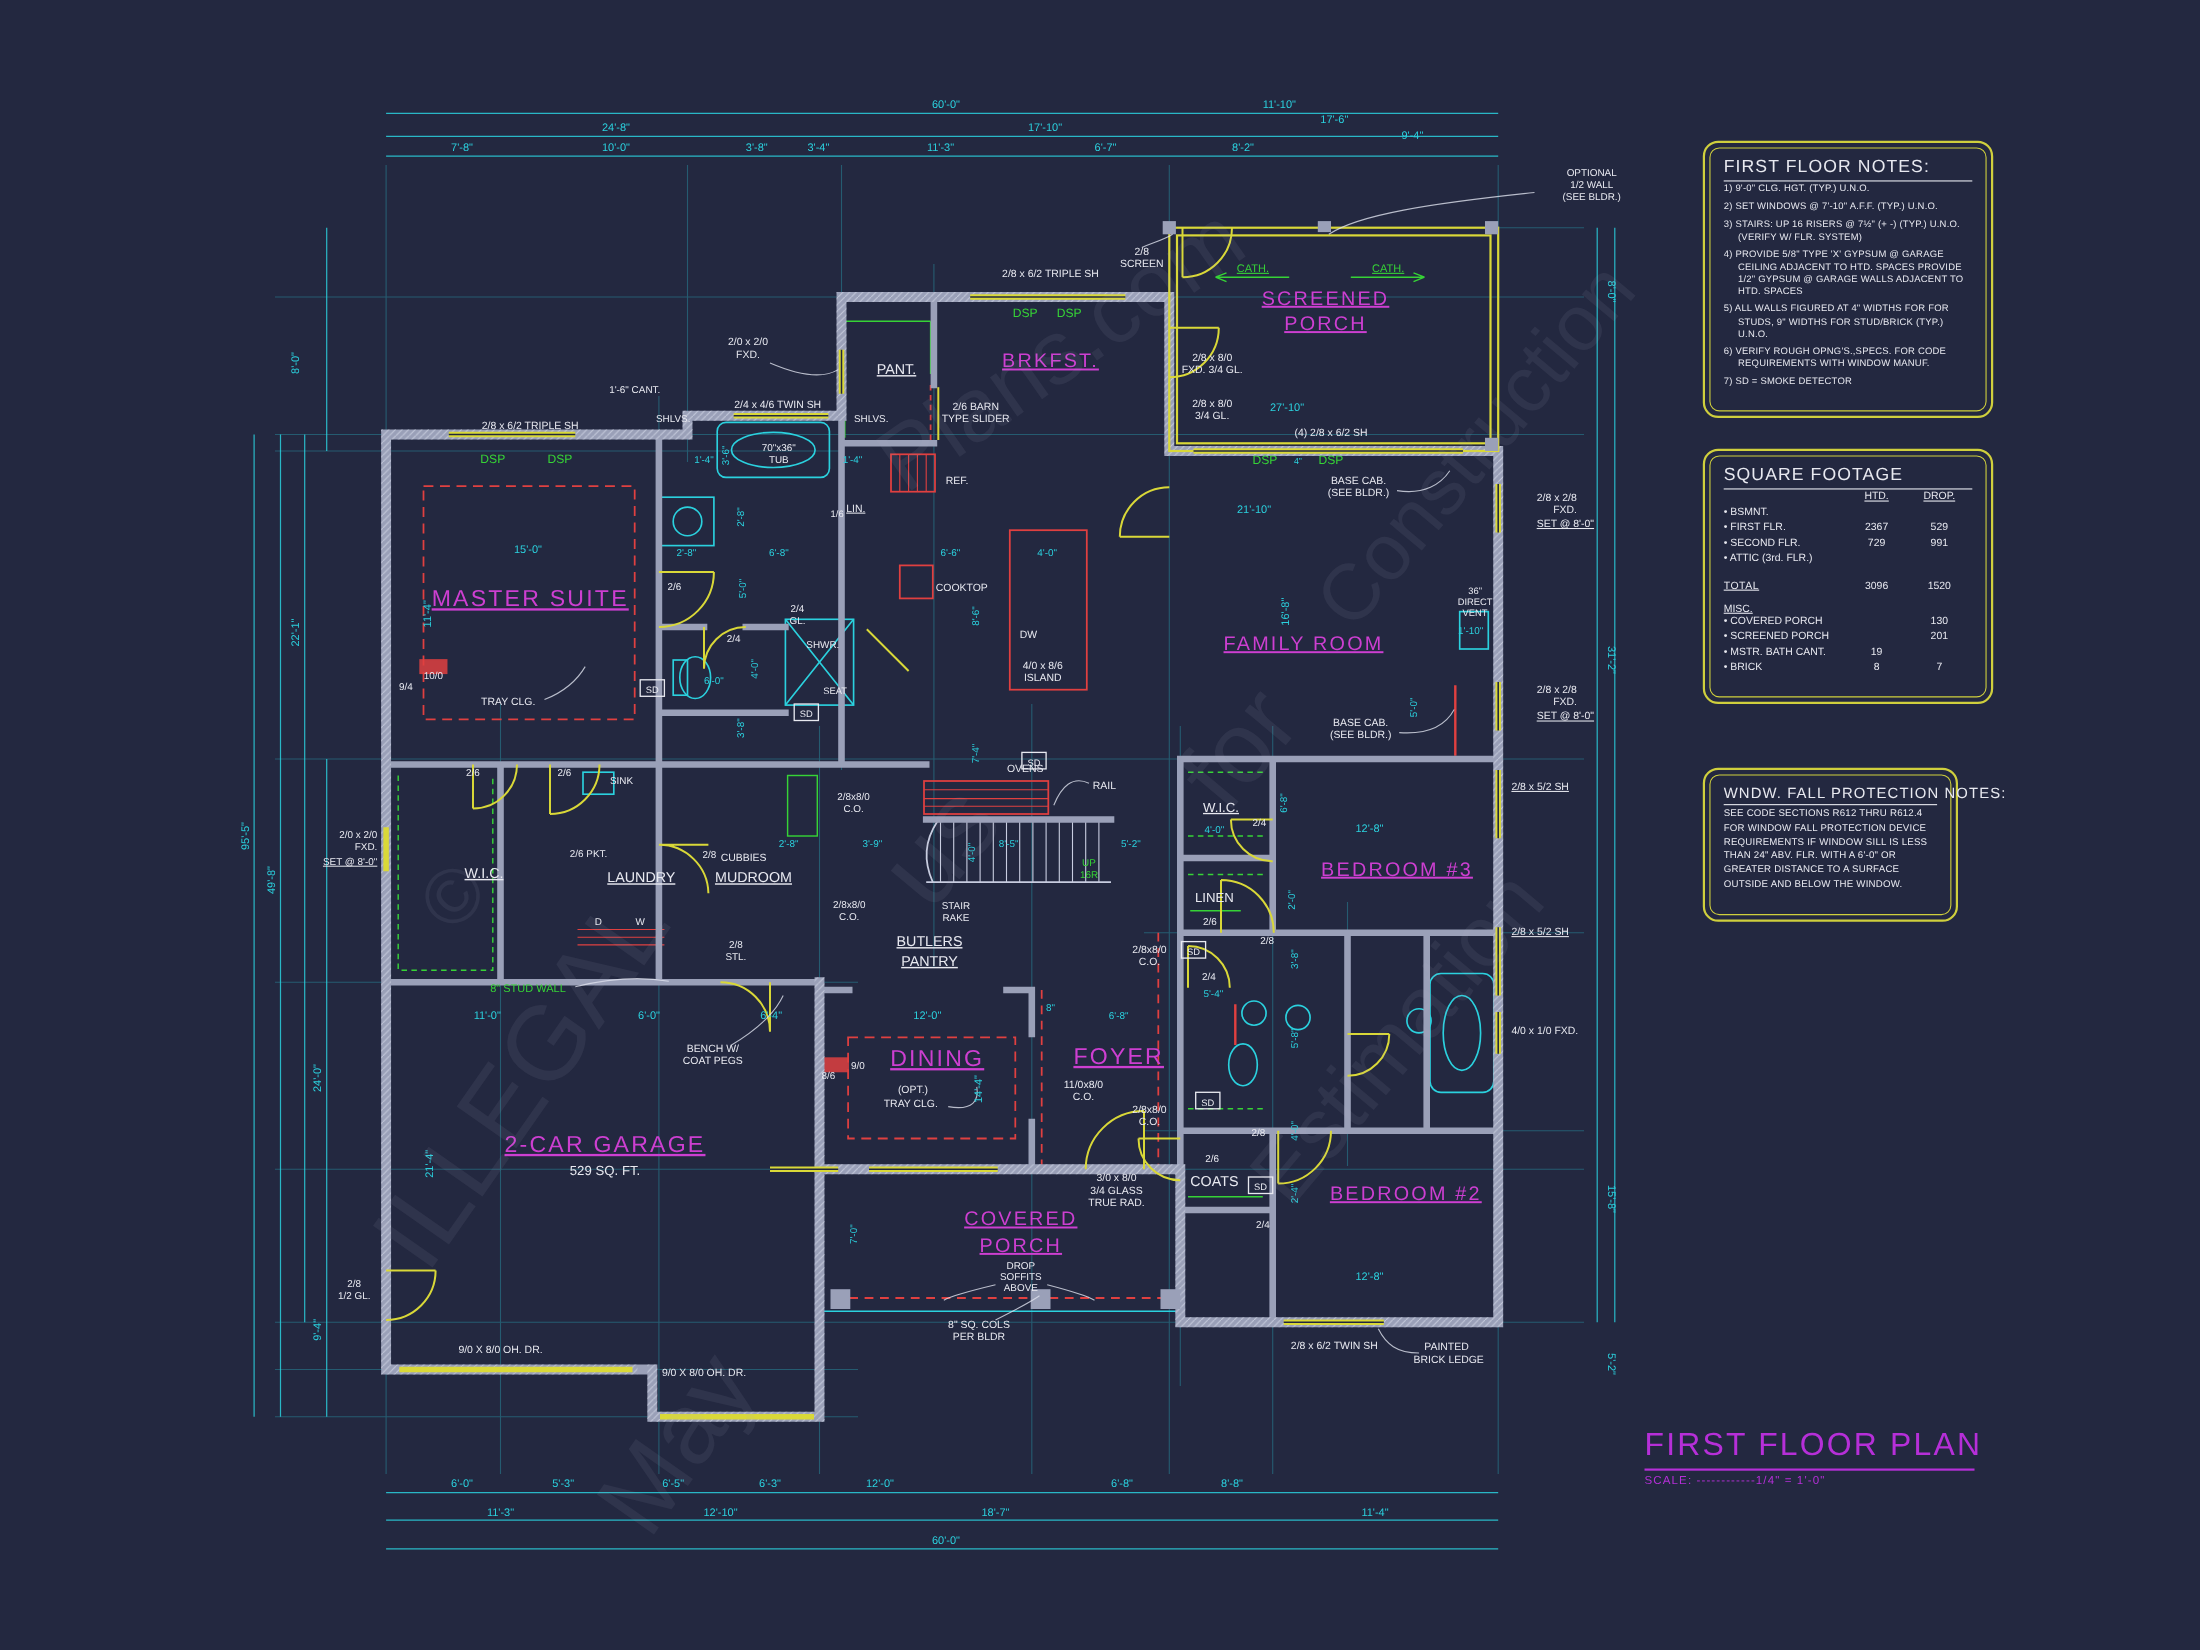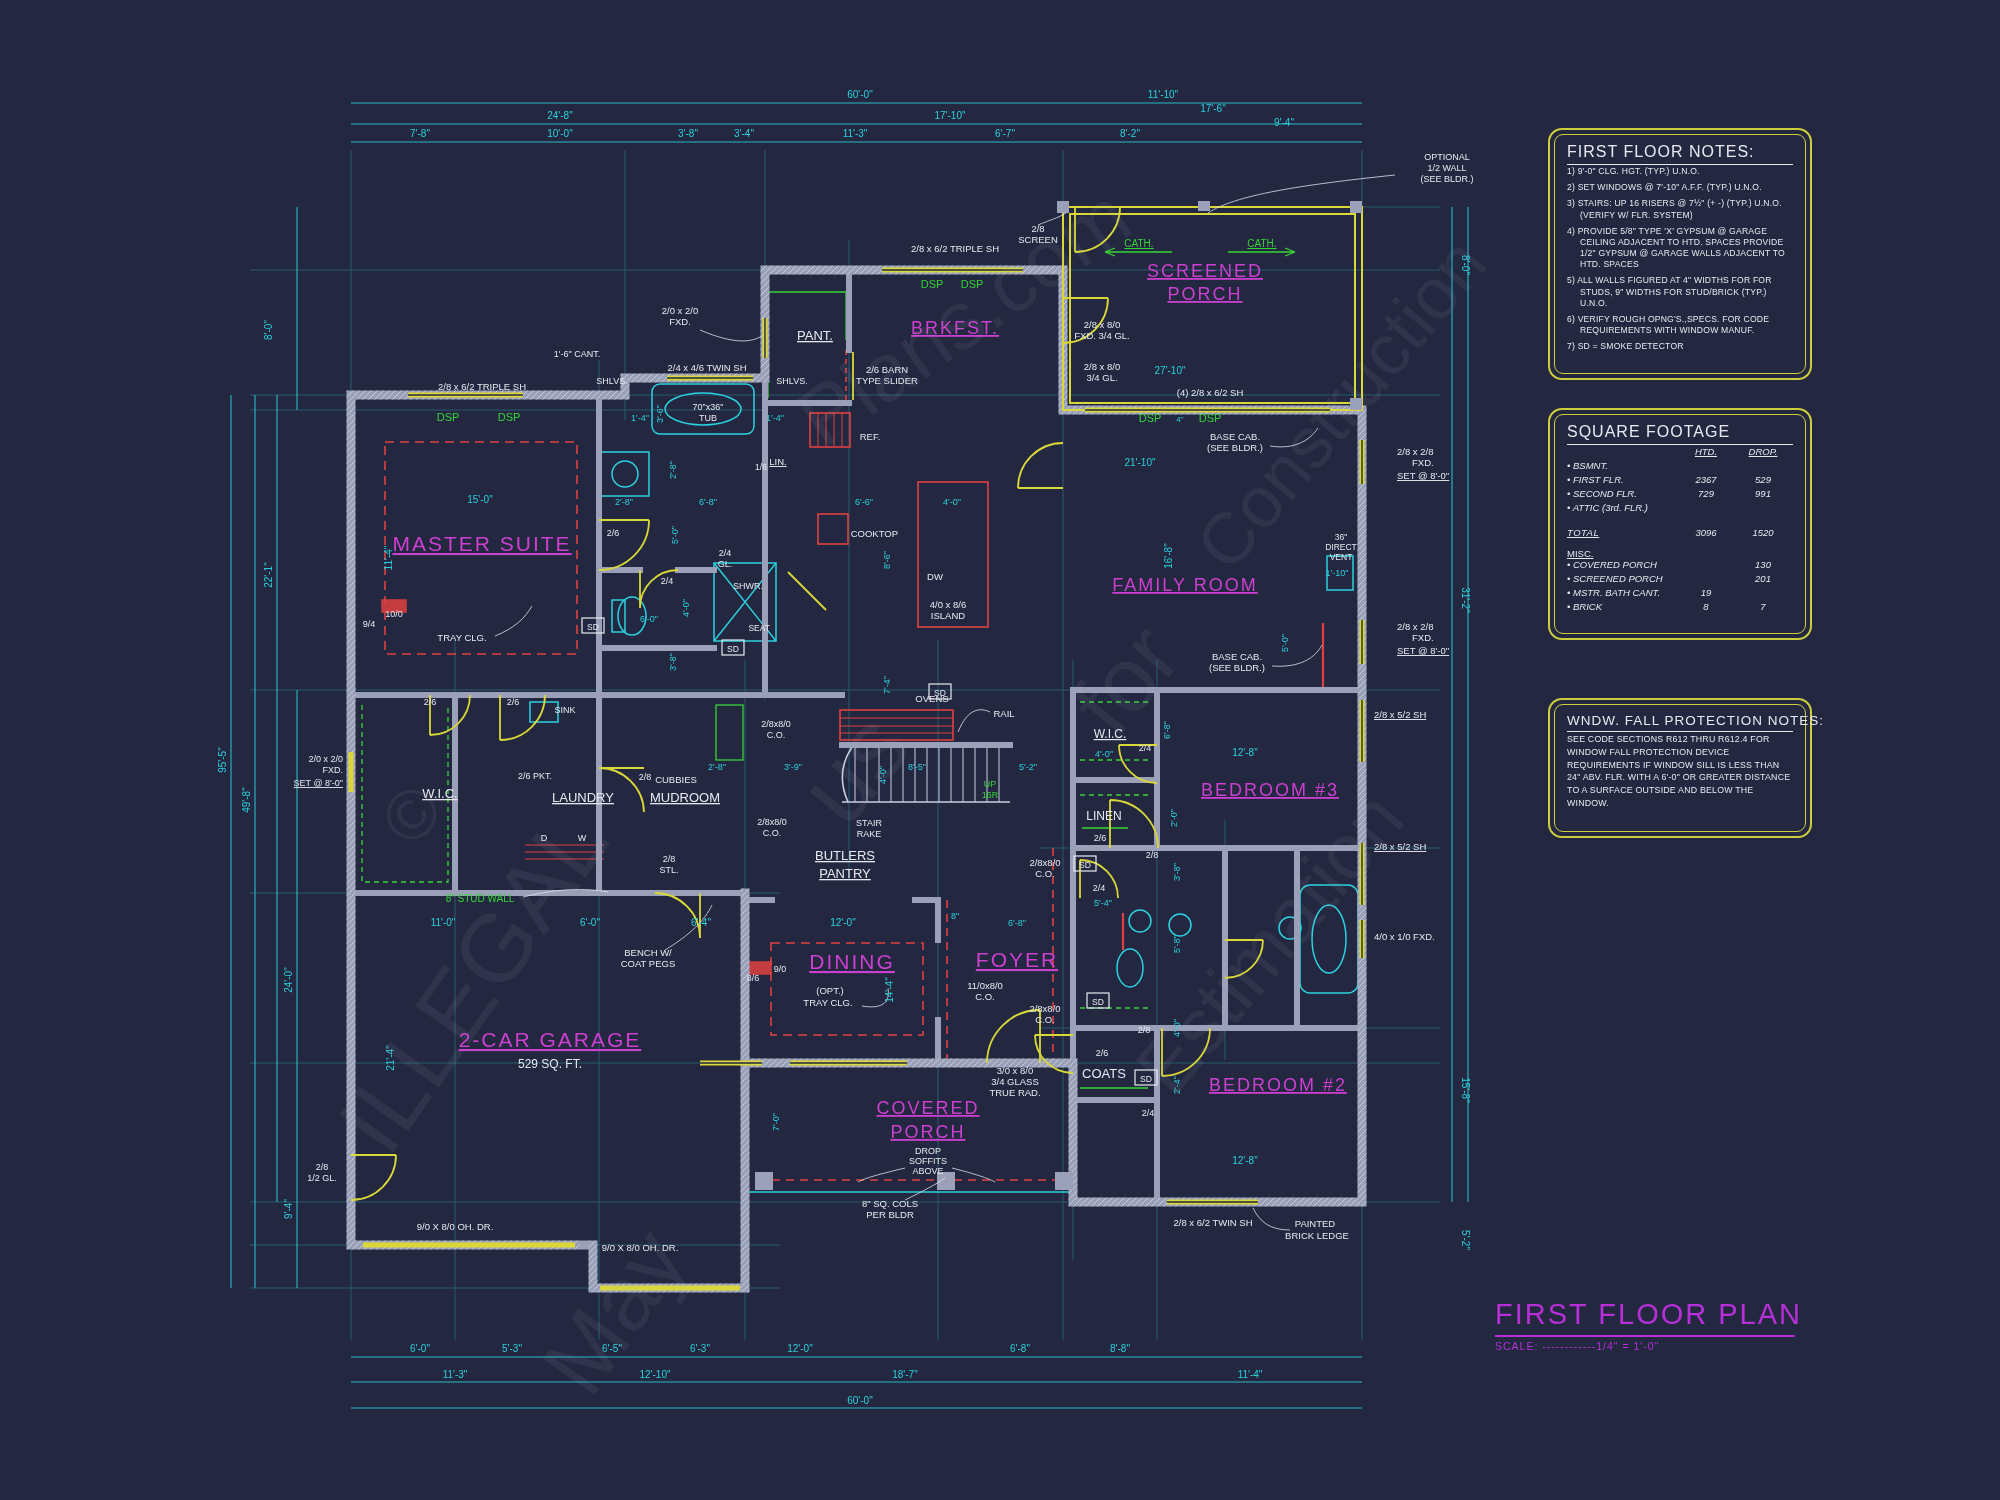--- a/index.html
+++ b/index.html
@@ -8,21 +8,21 @@
   }
   html,body{margin:0;padding:0;background:#1b2034;}
   body{font-family:"Liberation Sans",sans-serif;}
   .sheet{position:relative;width:2000px;height:1500px;background:var(--bg);overflow:hidden;}
   svg{position:absolute;left:0;top:0;}
   svg text{font-family:"Liberation Sans",sans-serif;}
   .panel{position:absolute;border:2px solid var(--pan);border-radius:14px;padding:4px;box-sizing:border-box;background:transparent;}
   .panel-inner{border:1.5px solid var(--pan);border-radius:9px;padding:8px 12px;height:100%;box-sizing:border-box;color:var(--wht);}
   .panel-title{font-size:16px;letter-spacing:1px;color:var(--wht);border-bottom:1.5px solid var(--wht);padding-bottom:3px;margin-bottom:1px;white-space:nowrap;}
   .note-item{font-size:8.6px;line-height:1.3;margin-bottom:5px;padding-left:13px;text-indent:-13px;letter-spacing:.2px;}
-  .sf-grid{display:grid;grid-template-columns:1fr 54px 60px;font-size:9.5px;row-gap:3px;align-items:end;font-style:italic;}
+  .sf-grid{display:grid;grid-template-columns:1fr 54px 60px;font-size:9.5px;row-gap:3px;align-items:end;}
   .sf-head{text-decoration:underline;text-align:center;}
   .sf-label::before{content:"• ";}
   .sf-num{text-align:center;}
   .sf-total-label{text-decoration:underline;letter-spacing:.5px;margin-top:8px;}
   .sf-misc-label{text-decoration:underline;margin-top:10px;}
   .title-block{position:absolute;left:1495px;top:1298px;width:300px;color:var(--magT);}
   .title-block h1{margin:0;font-size:29px;font-weight:normal;letter-spacing:2px;border-bottom:2px solid var(--magT);padding-bottom:4px;white-space:nowrap;}
   .title-scale{font-size:10.5px;margin-top:3px;letter-spacing:1px;}
 </style>
 </head>
@@ -471,21 +471,21 @@
           <span class="sf-label">MSTR. BATH CANT.</span>
           <span class="sf-num">19</span>
           <span class="sf-num"></span>
           <span class="sf-label">BRICK</span>
           <span class="sf-num">8</span>
           <span class="sf-num">7</span>
         </div>
   </div>
 </div>
 
-<div class="panel" style="left:1548px;top:698px;width:264px;height:140px;">
+<div class="panel" style="left:1548px;top:698px;width:232px;height:140px;">
   <div class="panel-inner">
     <div class="panel-title" style="font-size:13.5px;">WNDW. FALL PROTECTION NOTES:</div>
     <div style="font-size:8.8px;line-height:1.45;letter-spacing:.2px;">SEE CODE SECTIONS R612 THRU R612.4 FOR WINDOW FALL PROTECTION DEVICE REQUIREMENTS IF WINDOW SILL IS LESS THAN 24" ABV. FLR. WITH A 6'-0" OR GREATER DISTANCE TO A SURFACE OUTSIDE AND BELOW THE WINDOW.</div>
   </div>
 </div>
 
 <div class="title-block">
   <h1>FIRST FLOOR PLAN</h1>
   <div class="title-scale">SCALE: ------------1/4" = 1'-0"</div>
 </div>

